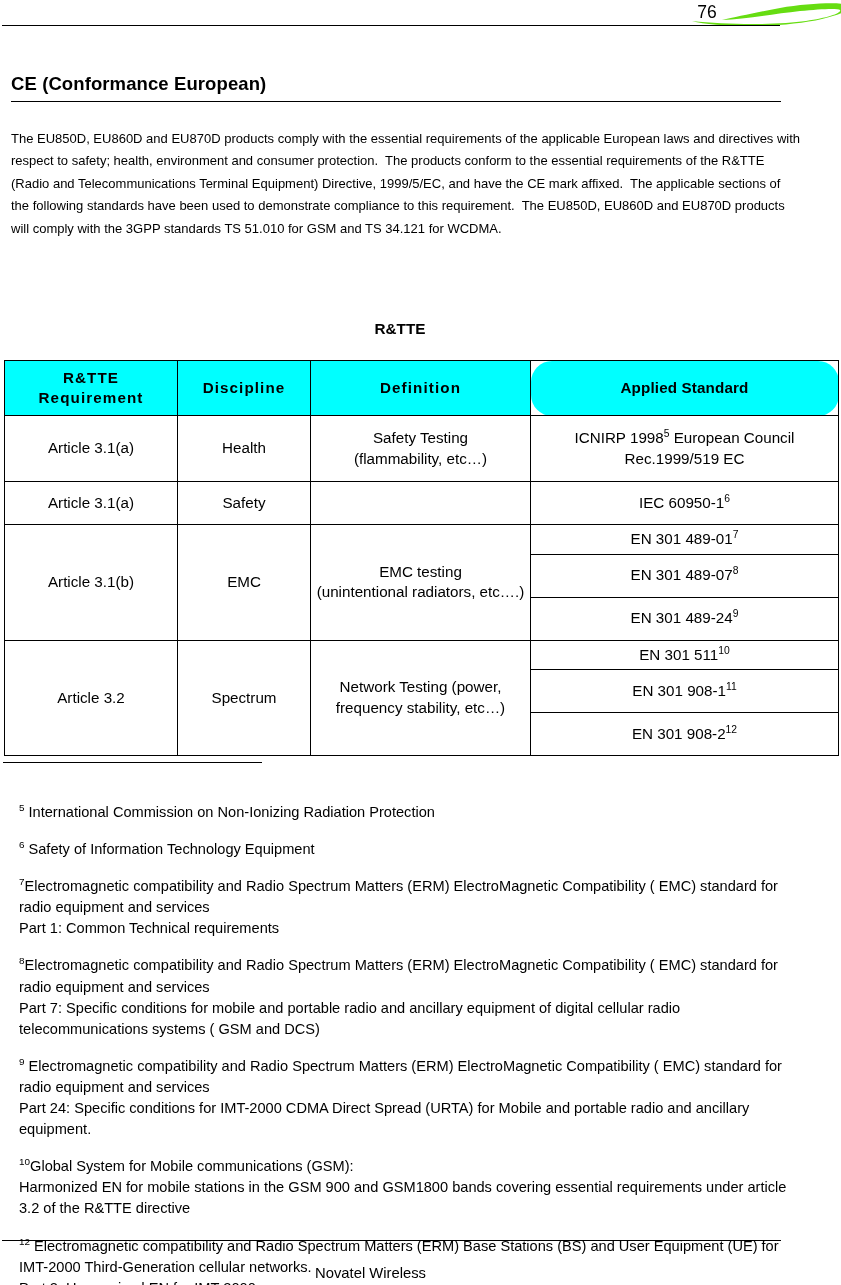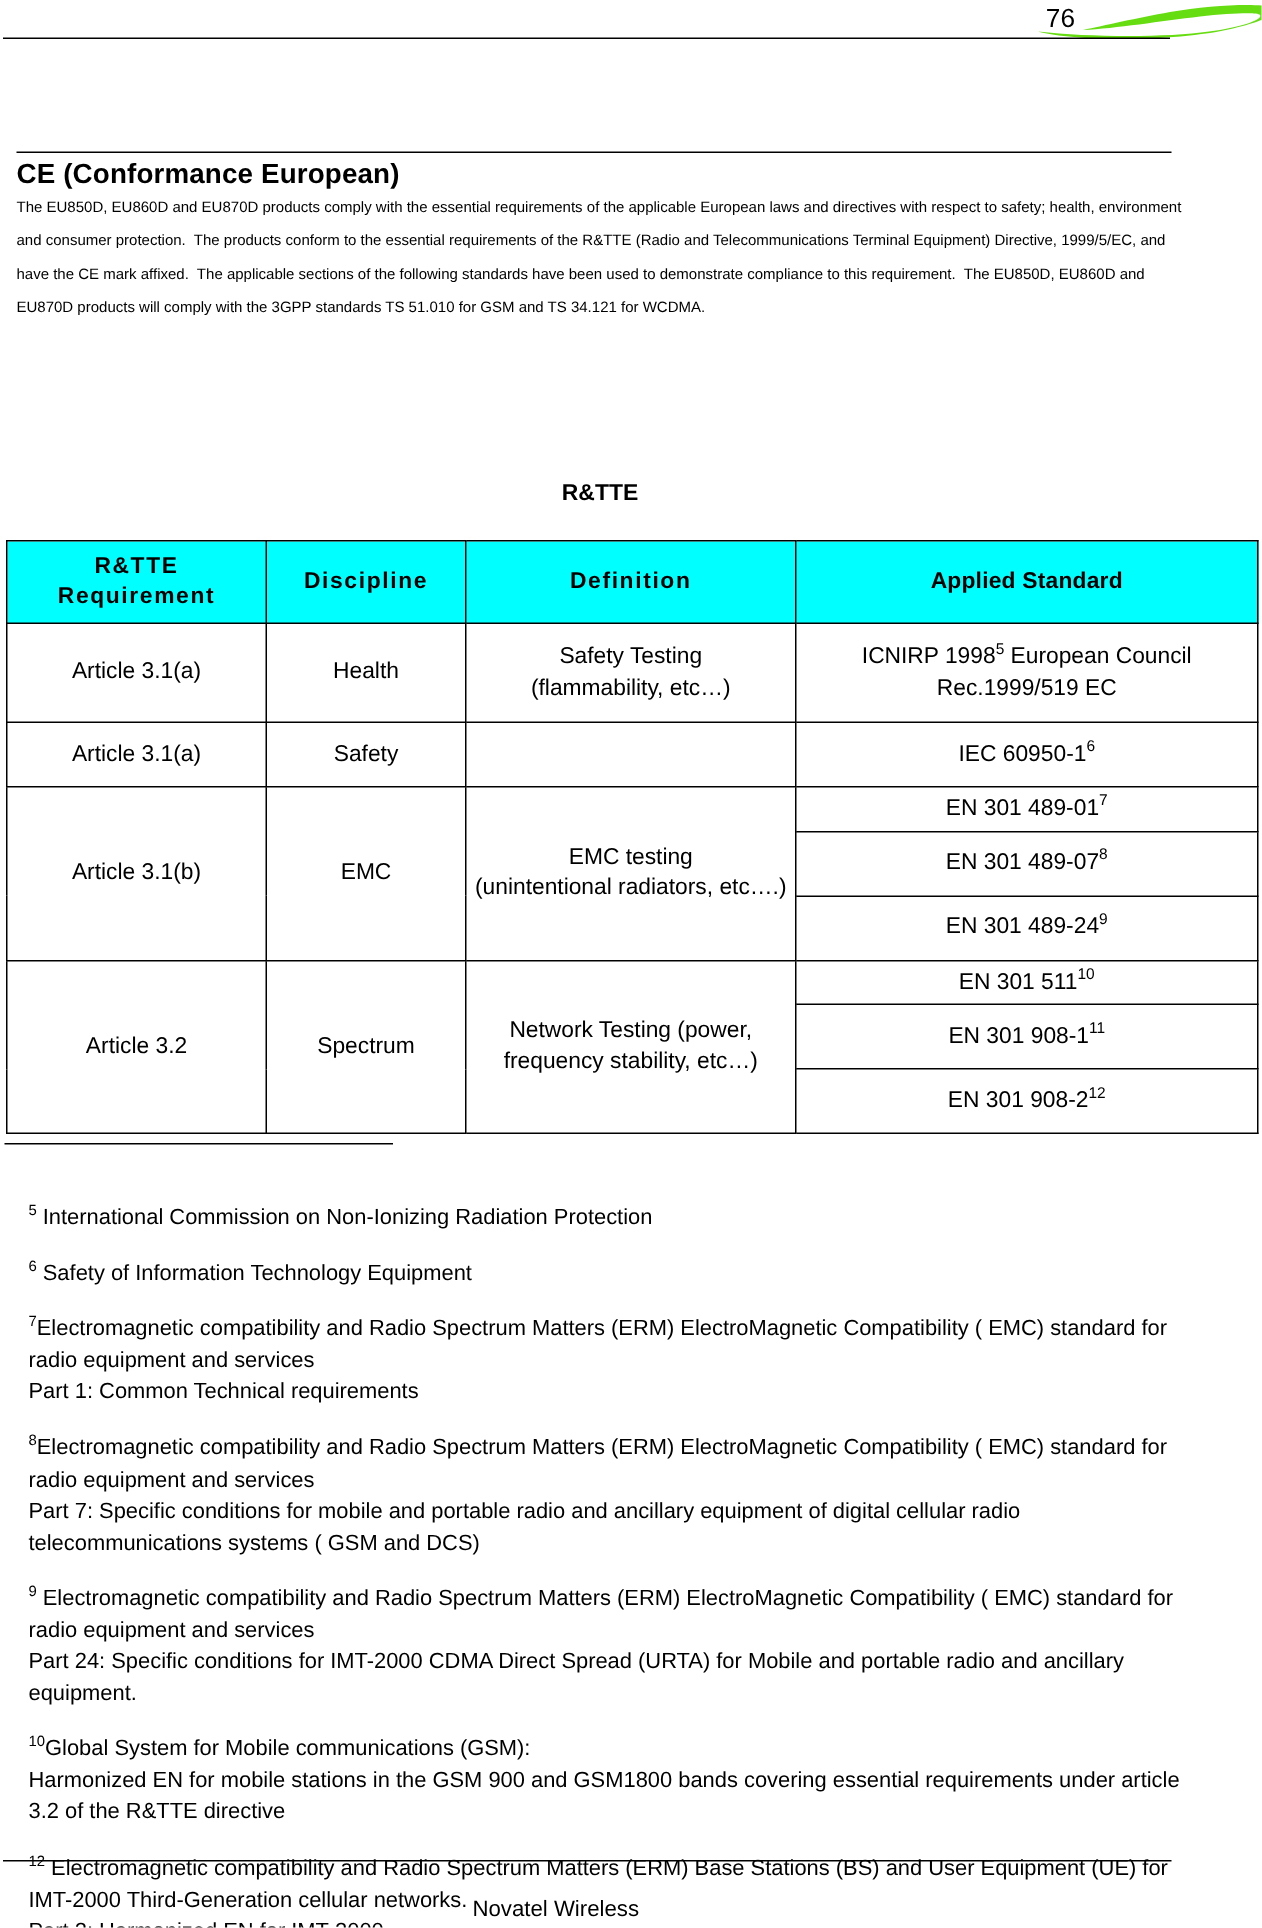--- a/index.html
+++ b/index.html
@@ -59,38 +59,37 @@
   
   .section-heading {
     position: absolute;
     left: 11px;
     top: 73px;
     font-size: 18.5px;
     font-weight: bold;
     letter-spacing: 0.1px;
     line-height: 22px;
     white-space: nowrap;
-    margin-top: 32px;
   }
   .heading-rule {
     position: absolute;
     left: 11px;
     top: 101px;
     width: 770px;
     height: 0;
     border-top: 1.5px solid #000;
   }
 
   
   .body-para {
     position: absolute;
     left: 11px;
     top: 128px;
     width: 790px;
-    font-size: 10px;
+    font-size: 13px;
     line-height: 22.4px;
     text-align: left;
     white-space: pre-wrap;
   }
 
   
   .table-title {
     position: absolute;
     left: 0;
     top: 319px;
@@ -122,20 +121,21 @@
   }
   .rtte-table thead th {
     background: #00FFFF;
     font-weight: bold;
     letter-spacing: 1.1px;
     height: 46px;
     font-size: 15.2px;
   }
   .rtte-table thead th.hdr-applied {
     letter-spacing: 0.15px;
+    border-radius: 21px;
   }
   .col-req   { width: 173px; }
   .col-disc  { width: 133px; }
   .col-def   { width: 220px; margin-left: 20px; }
   .col-std   { width: 308px; }
 
   .cell-tall-1 { height: 57px; }
   .cell-tall-2 { height: 34px; }
   .cell-std    { height: 34px; margin-left: 24px; }
 

